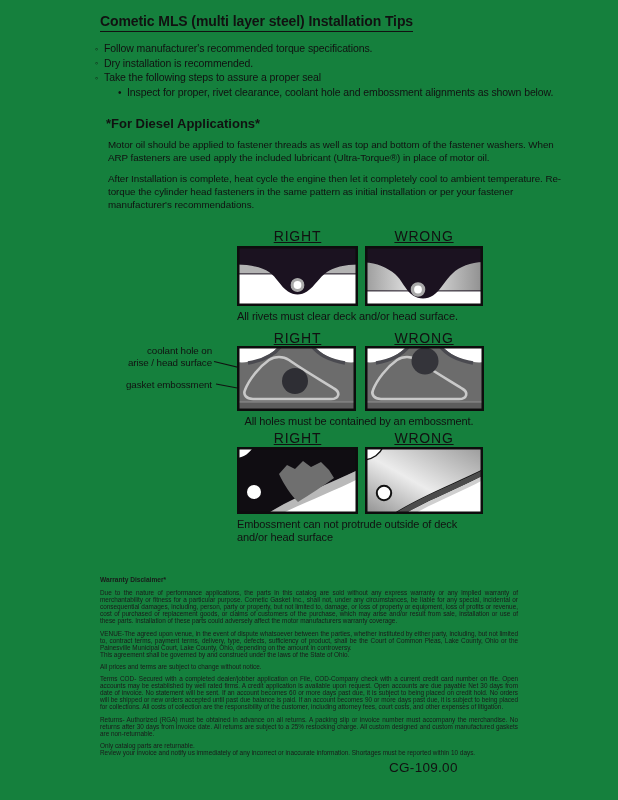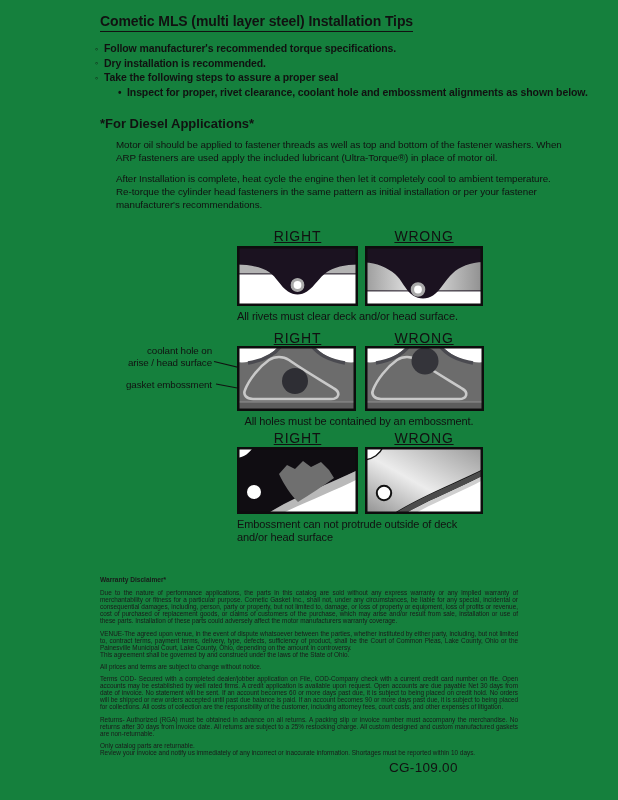--- a/index.html
+++ b/index.html
@@ -2,29 +2,29 @@
 <html><head>
 <meta charset="utf-8">
 <style>
   html,body{margin:0;padding:0;background:#fff;}
   .page{position:relative;width:618px;height:800px;background:#15803d;overflow:hidden;
         font-family:"Liberation Sans",sans-serif;color:#111;}
   
   .hdr{position:absolute;left:95px;top:12px;width:505px;}
   .title{display:inline-block;margin:0 0 4px 5px;font-size:14px;font-weight:bold;
          border-bottom:1.6px solid #111;padding-bottom:2px;letter-spacing:-0.1px;}
-  .tips{margin:5px 0 0 0;padding:0;list-style:none;font-weight:bold;}
+  .tips{margin:5px 0 0 0;padding:0;list-style:none;}
   .tips li{line-height:14.2px;font-size:10.5px;letter-spacing:-0.1px;white-space:nowrap;}
   .tips li.sub{margin-left:23px;}
   .blt{display:inline-block;width:9px;font-size:9px;vertical-align:0.5px;}
   .blt.filled{font-size:10px;}
   
   .diesel{position:absolute;left:100px;top:116px;width:462px;}
-  .diesel h2{margin:0 0 7px 0;font-size:13px;font-weight:bold;}
-  .diesel p{margin:0 0 8px 16px;font-size:9.8px;line-height:13px;letter-spacing:-0.05px;}
+  .diesel h2{margin:0 0 7px 6px;font-size:13px;font-weight:bold;}
+  .diesel p{margin:0 0 8px 8px;font-size:9.8px;line-height:13px;letter-spacing:-0.05px;}
   
   .fig{position:absolute;left:0;width:618px;}
   .fig1{top:228px;height:102px;}
   .fig2{top:330px;height:100px;}
   .fig3{top:430px;height:118px;}
   .rw{position:absolute;top:0;font-size:14px;letter-spacing:0.8px;text-align:center;text-decoration:underline;}
   .rw.r{left:237px;width:121px;}
   .rw.w{left:365px;width:118px;}
   .box{position:absolute;display:block;}
   .box.r{left:237px;}

